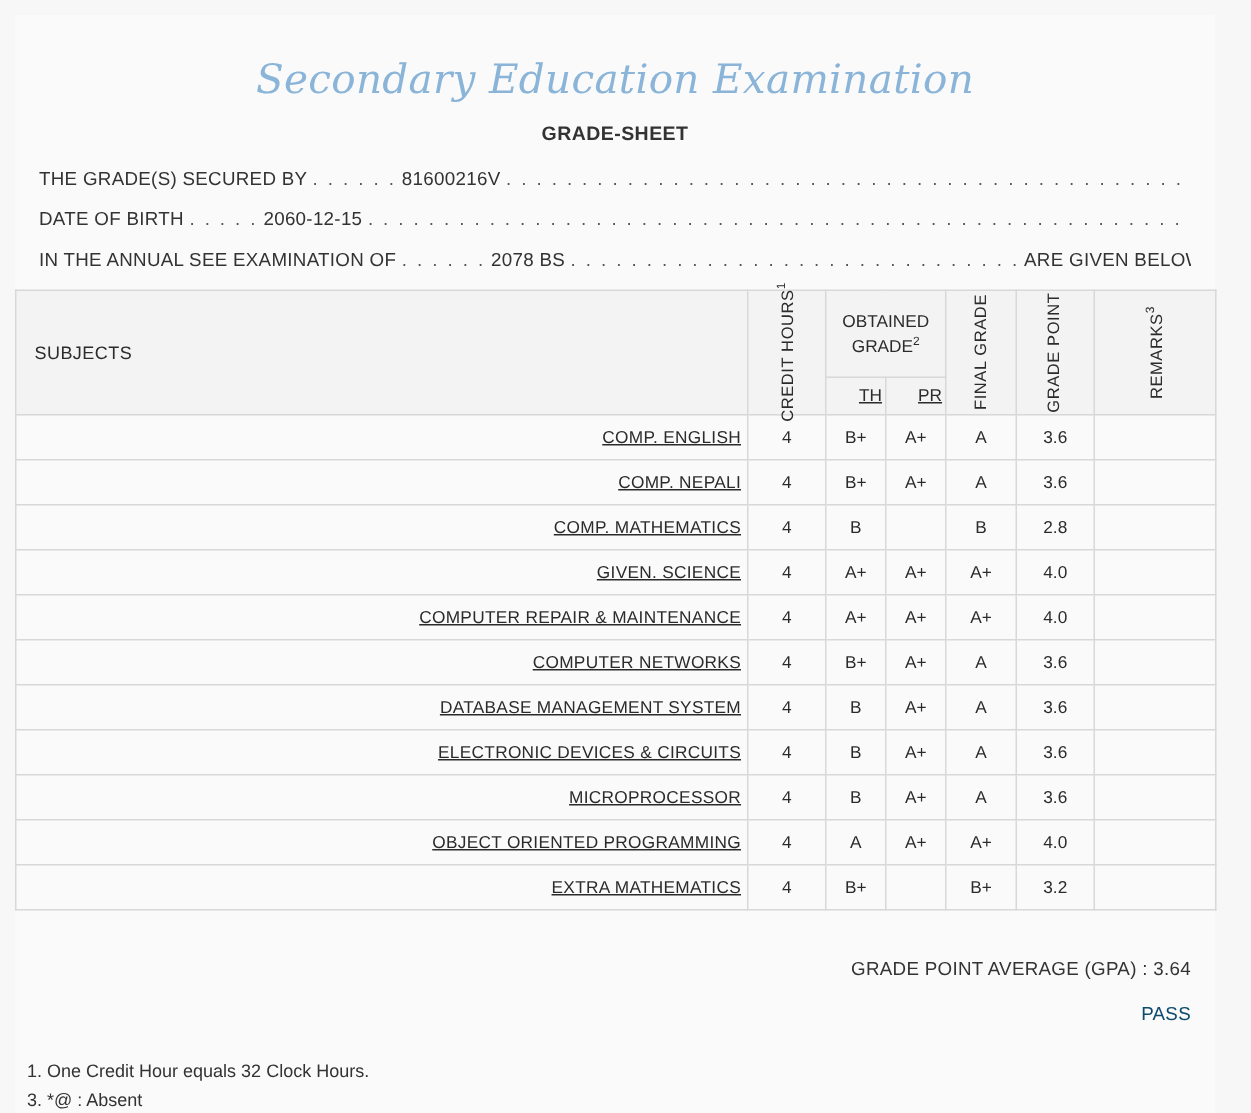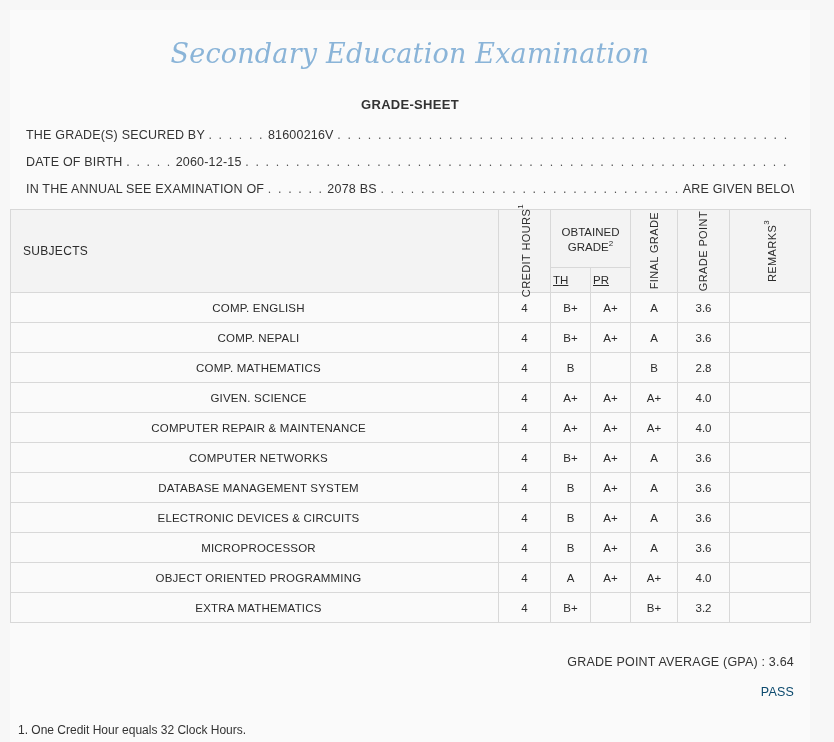--- a/index.html
+++ b/index.html
@@ -38,21 +38,21 @@
     font-size: 27px;
     letter-spacing: 0.2px;
     padding-top: 28px;
     font-weight: normal;
   }
   .subtitle {
     text-align: center;
     color: #333;
     font-size: 13px;
     font-weight: bold;
-    margin-top: 28px;
+    margin-top: 12px;
     letter-spacing: 0.3px;
   }
   .info-block {
     margin-top: 16px;
     padding: 0 16px 0 16px;
   }
   .info-line {
     font-size: 12.5px;
     color: #333;
     margin-bottom: 13px;
@@ -102,36 +102,37 @@
     align-items: center;
     justify-content: center;
   }
   .og-top {
     text-align: center;
     font-size: 11.5px;
     padding: 6px 2px 4px 2px !important;
     line-height: 1.25;
   }
   .og-sub {
-    text-align: left;
+    text-align: right;
     font-size: 11.5px;
     padding: 4px 2px !important;
     height: 16px;
     text-decoration: underline;
   }
   sup { font-size: 8px; }
   table.grades tbody td {
     padding: 8px 4px;
     text-align: center;
     height: 13px;
   }
   table.grades tbody td.subj {
-    text-align: center;
+    text-align: right;
     padding-left: 12px;
     letter-spacing: 0.2px;
+    text-decoration: underline;
   }
   .gpa-line {
     text-align: right;
     font-size: 12.5px;
     color: #333;
     margin-top: 32px;
     padding-right: 16px;
     letter-spacing: 0.2px;
   }
   .result-line {

